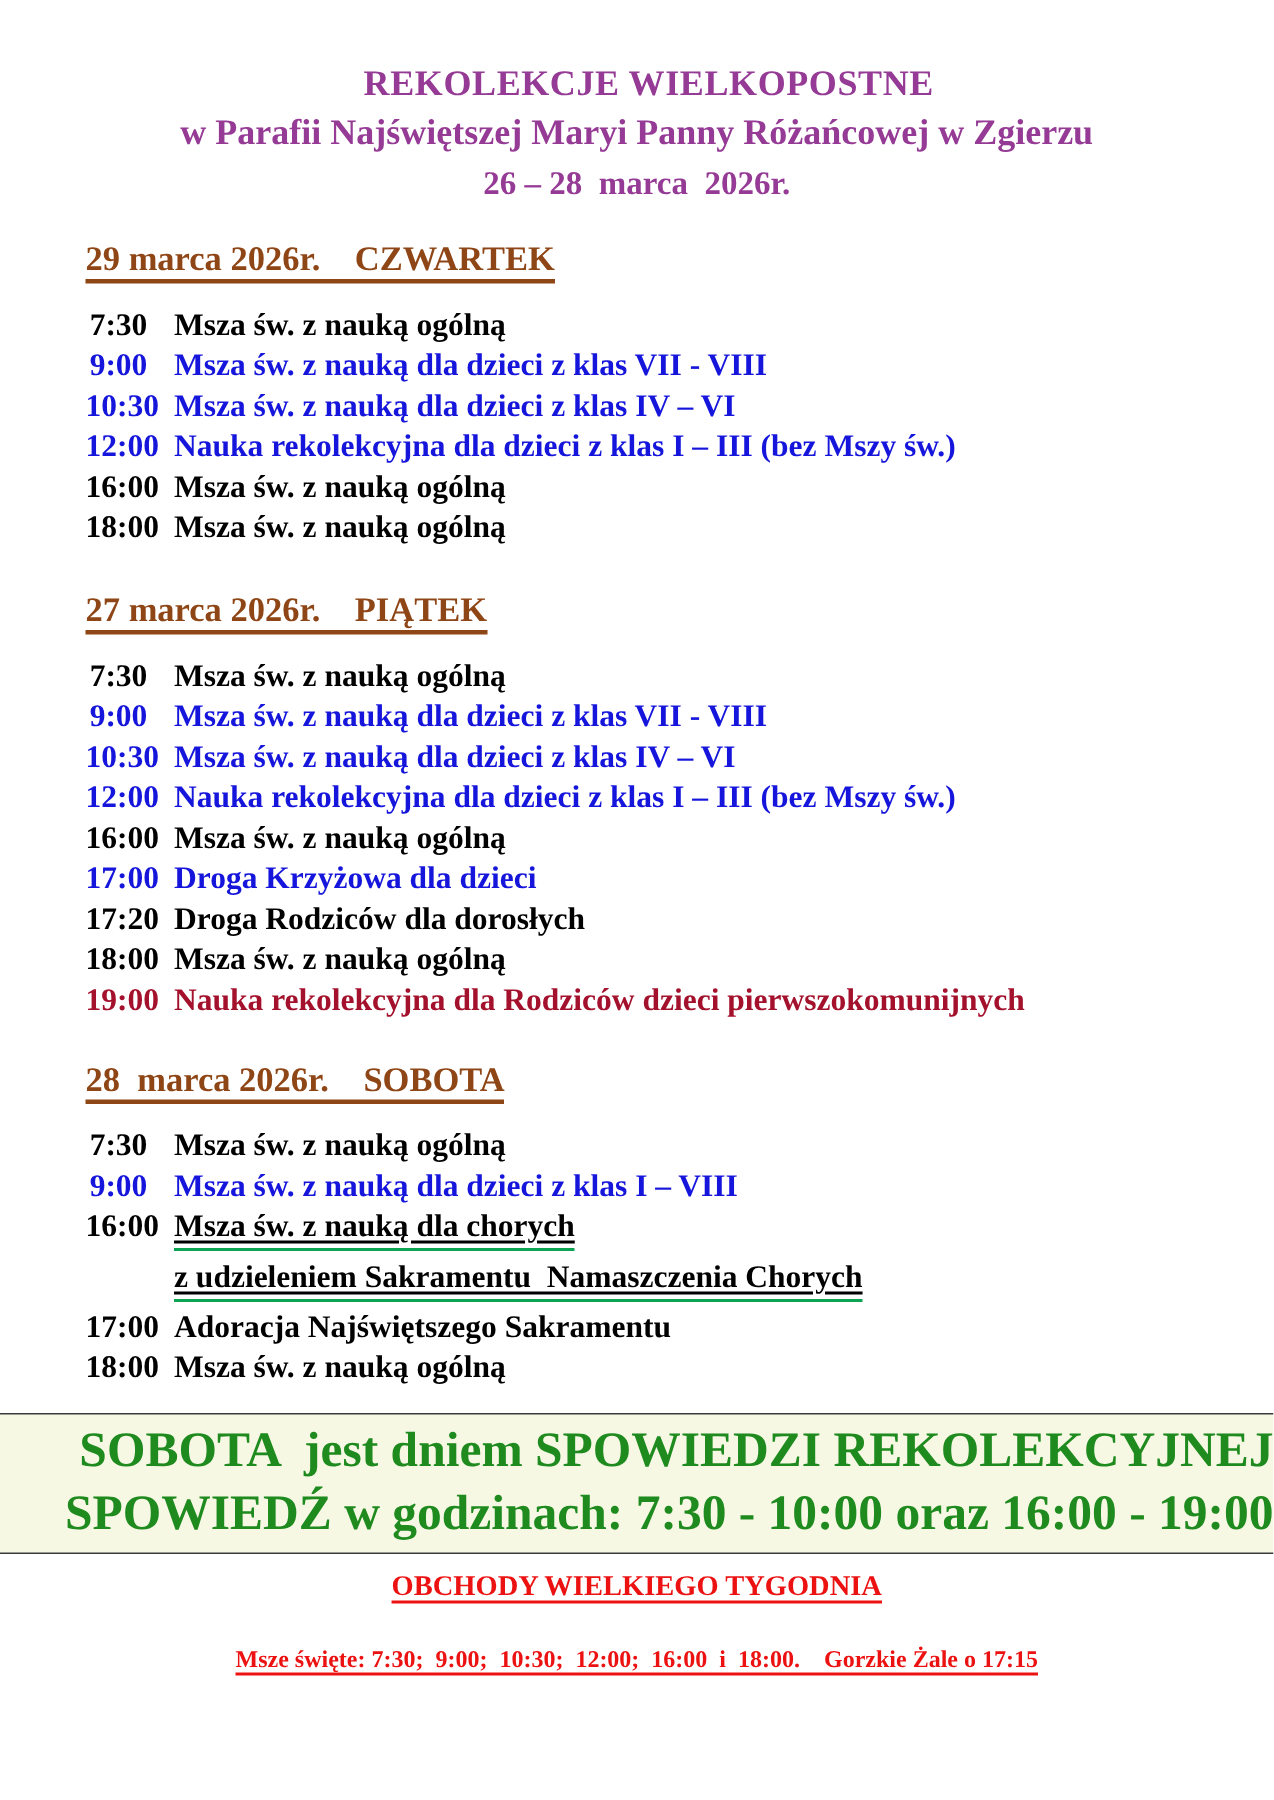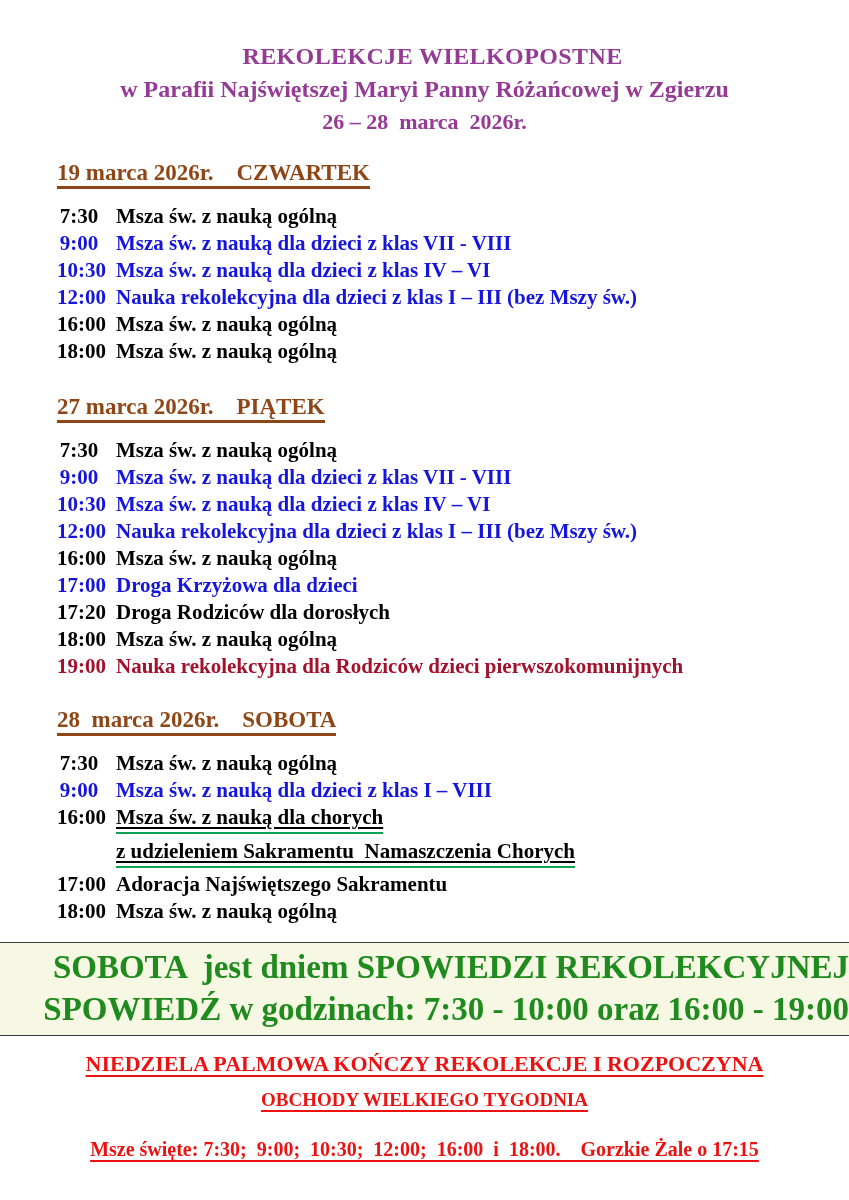--- a/index.html
+++ b/index.html
@@ -55,33 +55,33 @@
   
   .footer{text-align:center;color:var(--footer-red,#ED1212);}
   .footer div{
     text-decoration:underline;
     text-decoration-thickness:2px;
     text-underline-offset:4px;
     white-space:pre-wrap;
   }
   .f1{margin-top:14px;font-size:22px;line-height:28px;}
   .f2{margin-top:8px;font-size:19px;line-height:28px;}
-  .f3{margin-top:22px;font-size:20px;line-height:26px;}
+  .f3{margin-top:22px;font-size:16px;line-height:26px;}
 </style>
 </head>
 <body>
 
 <header class="hdr">
   <div class="l1">REKOLEKCJE WIELKOPOSTNE</div>
   <div class="l2">w Parafii Najświętszej Maryi Panny Różańcowej w Zgierzu</div>
   <div class="l3">26 – 28  marca  2026r.</div>
 </header>
 
 <section class="day thu">
-  <h2 class="day-heading"><span class="ht">19 marca 2026r.    CZWARTEK</span></h2>
+  <h2 class="day-heading"><span class="ht">29 marca 2026r.    CZWARTEK</span></h2>
   <div class="rows">
     <div class="r">
         <span class="t">7:30</span>
         <span class="d">Msza św. z nauką ogólną</span>
       </div>
     <div class="r">
         <span class="t blue">9:00</span>
         <span class="d blue">Msza św. z nauką dla dzieci z klas VII - VIII</span>
       </div>
     <div class="r">
@@ -174,16 +174,15 @@
       </div>
   </div>
 </section>
 
 <div class="box">
   <div>SOBOTA  jest dniem SPOWIEDZI REKOLEKCYJNEJ</div>
   <div>SPOWIEDŹ w godzinach: 7:30 - 10:00 oraz 16:00 - 19:00</div>
 </div>
 
 <footer class="footer">
-  <div class="f1">NIEDZIELA PALMOWA KOŃCZY REKOLEKCJE I ROZPOCZYNA</div>
   <div class="f2">OBCHODY WIELKIEGO TYGODNIA</div>
   <div class="f3">Msze święte: 7:30;  9:00;  10:30;  12:00;  16:00  i  18:00.    Gorzkie Żale o 17:15</div>
 </footer>
 
 </body></html>

